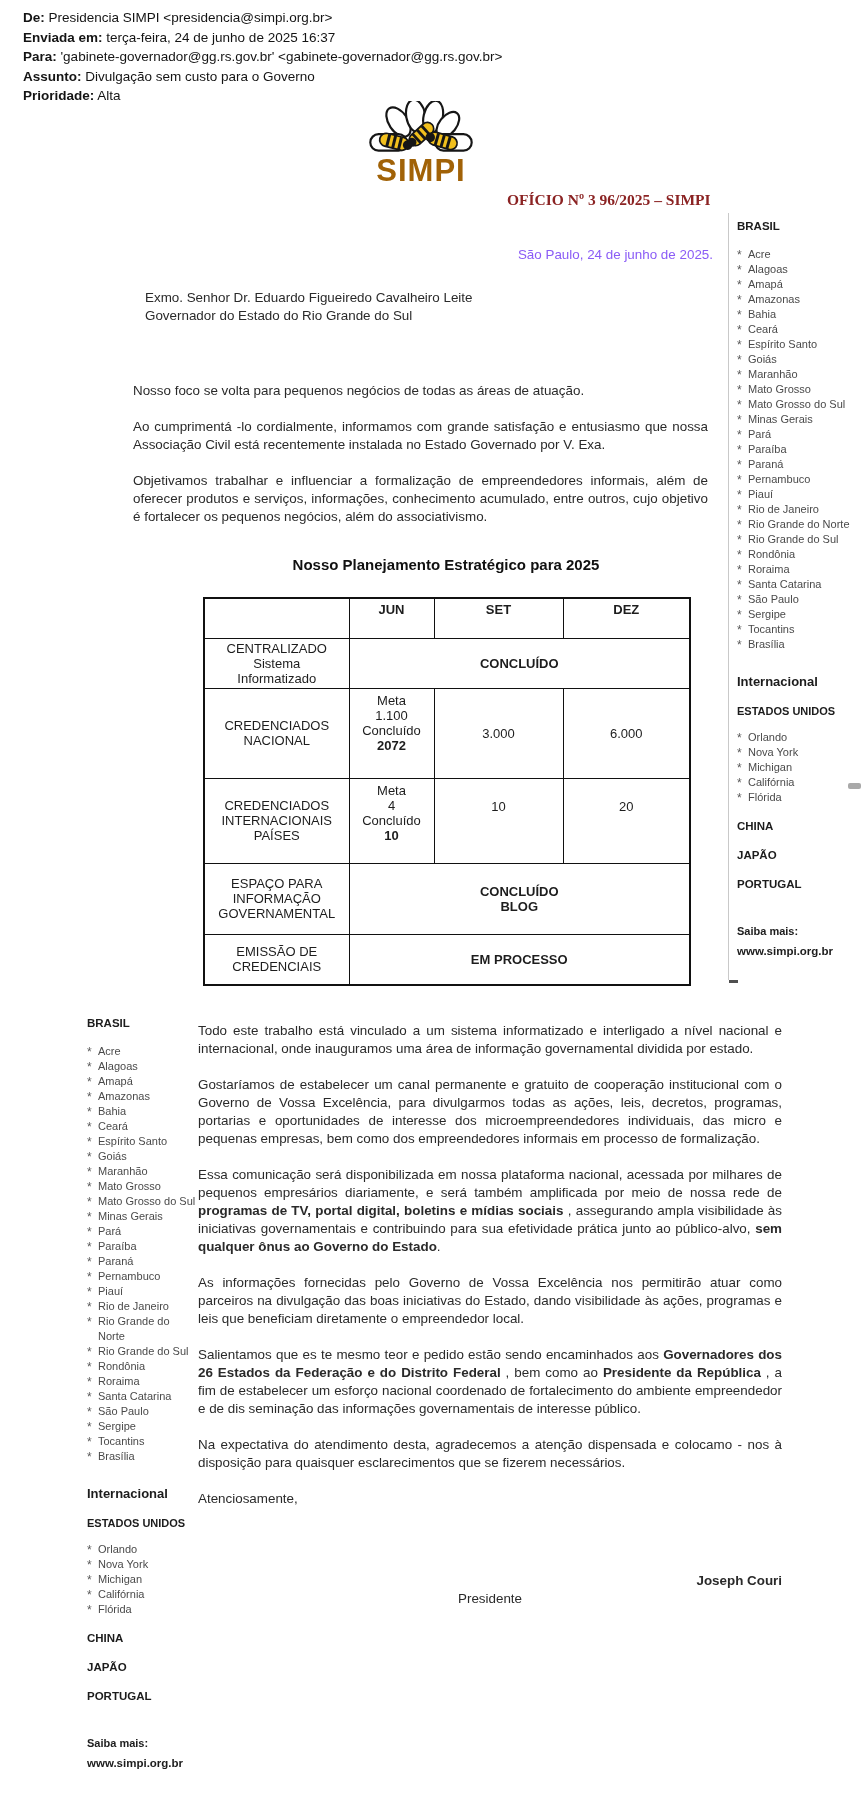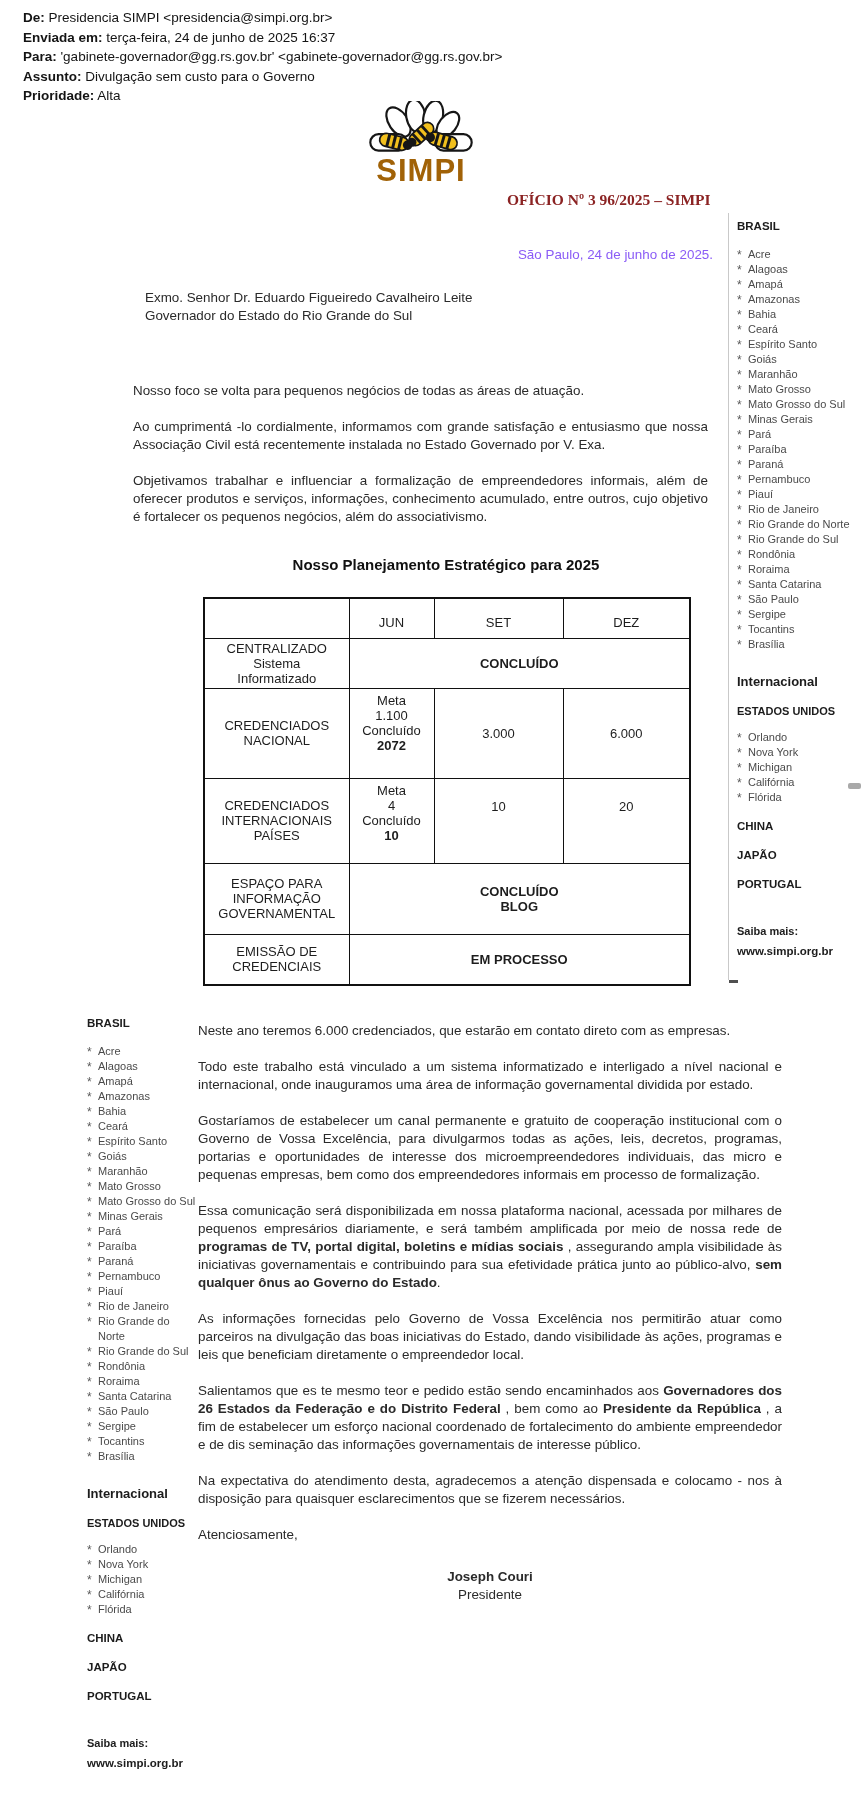--- a/index.html
+++ b/index.html
@@ -21,21 +21,21 @@
   .date-line{top:247px;right:148px;font-size:13.4px;color:#8b5cf6}
   .recipient{left:145px;top:289px;font-size:13.4px;line-height:18px;white-space:pre-line;color:#2a2a2a}
 
   .letter-top{left:133px;top:382px;width:575px;font-size:13.4px;line-height:18px;text-align:justify;color:#2a2a2a}
   .letter-top p{margin:0 0 18px}
 
   .table-title{left:203px;top:556px;width:486px;text-align:center;font-weight:700;font-size:15px;color:#111}
   table.plan{left:203px;top:597px;width:486px;border-collapse:collapse;table-layout:fixed;
              font-size:13px;line-height:15px;color:#1d1d1d;position:absolute;border:2px solid #111}
   table.plan td,table.plan th{border:1.5px solid #111;text-align:center;vertical-align:middle;padding:2px}
-  table.plan th{font-weight:400;vertical-align:top;padding-top:16px}
+  table.plan th{font-weight:700;vertical-align:top;padding-top:3px}
   .ml{white-space:pre-line}
   .b{font-weight:700}
   .top-cell{vertical-align:top !important;padding-top:4px !important}
   .num-top{vertical-align:top !important;padding-top:20px !important}
 
   
   .sidebar{font-size:11px;line-height:15px;color:#4a4a4a}
   .sidebar-right{left:728px;top:213px;width:133px;height:767px;border-left:1px solid #c9c9c9;padding:6px 0 0 8px}
   .sidebar-left{left:87px;top:1016px;width:112px}
   .sb-h{font-weight:700;color:#1c1c1c}
@@ -47,21 +47,21 @@
   .sb-eua{margin-top:15px;font-size:11px}
   .sb-cities{margin-top:11px !important}
   .sb-country{margin-top:14px;font-size:11.5px}
   .sb-saiba{margin-top:32px;font-size:11px}
   .sb-site{margin-top:4px;font-size:11.5px;line-height:17px}
 
   
   .lower-main{left:198px;top:1022px;width:584px;font-size:13.4px;line-height:18px;text-align:justify;color:#2a2a2a}
   .lower-main p{margin:0 0 18px}
   .closing{margin-top:16px;text-align:left}
-  .sig-name{margin-top:24px;font-weight:700;text-align:center}
+  .sig-name{margin-top:64px;font-weight:700;text-align:right}
   .sig-role{text-align:center}
 
   .sb-dash{left:729px;top:980px;width:9px;height:3px;background:#4f4f4f}
   .scroll-dash{left:848px;top:783px;width:13px;height:6px;background:#a9a9a9;border-radius:2px}
 </style>
 </head>
 <body>
 
 <div class="abs email-header">
   <div><b>De:</b><span> Presidencia SIMPI &lt;presidencia@simpi.org.br&gt;</span></div>
@@ -268,21 +268,20 @@
       <li>Flórida</li>
     </ul>
   <div class="sb-h sb-country">CHINA</div>
   <div class="sb-h sb-country">JAPÃO</div>
   <div class="sb-h sb-country">PORTUGAL</div>
   <div class="sb-h sb-saiba">Saiba mais:</div>
   <div class="sb-h sb-site">www.simpi.org.br</div>
 </div>
 
 <div class="abs lower-main">
-  <p><span>Neste ano teremos 6.000 credenciados, que estarão em contato direto com as empresas.</span></p>
   <p><span>Todo este trabalho está vinculado a um sistema informatizado e interligado a nível nacional e internacional, onde inauguramos uma área de informação governamental dividida por estado.</span></p>
   <p><span>Gostaríamos de estabelecer um canal permanente e gratuito de cooperação institucional com o Governo de Vossa Excelência, para divulgarmos todas as ações, leis, decretos, programas, portarias e oportunidades de interesse dos microempreendedores individuais, das micro e pequenas empresas, bem como dos empreendedores informais em processo de formalização.</span></p>
   <p><span>Essa comunicação será disponibilizada em nossa plataforma nacional, acessada por milhares de pequenos empresários diariamente, e será também amplificada por meio de nossa rede de </span><b>programas de TV, portal digital, boletins e mídias sociais</b><span> , assegurando ampla visibilidade às iniciativas governamentais e contribuindo para sua efetividade prática junto ao público-alvo, </span><b>sem qualquer ônus ao Governo do Estado</b><span>.</span></p>
   <p><span>As informações fornecidas pelo Governo de Vossa Excelência nos permitirão atuar como parceiros na divulgação das boas iniciativas do Estado, dando visibilidade às ações, programas e leis que beneficiam diretamente o empreendedor local.</span></p>
   <p><span>Salientamos que es te mesmo teor e pedido estão sendo encaminhados aos </span><b>Governadores dos 26 Estados da Federação e do Distrito Federal</b><span> , bem como ao </span><b>Presidente da República</b><span> , a fim de estabelecer um esforço nacional coordenado de fortalecimento do ambiente empreendedor e de dis seminação das informações governamentais de interesse público.</span></p>
   <p><span>Na expectativa do atendimento desta, agradecemos a atenção dispensada e colocamo - nos à disposição para quaisquer esclarecimentos que se fizerem necessários.</span></p>
   <div class="closing">Atenciosamente,</div>
   <div class="sig-name">Joseph Couri</div>
   <div class="sig-role">Presidente</div>
 </div>

